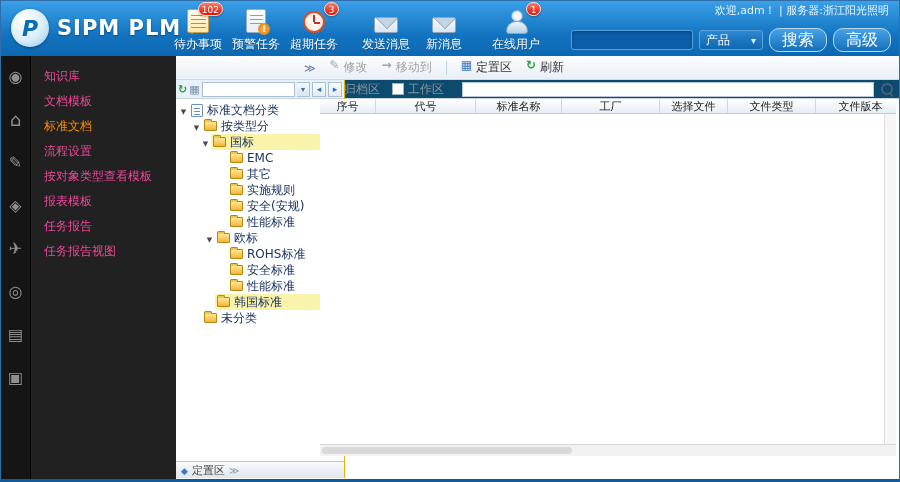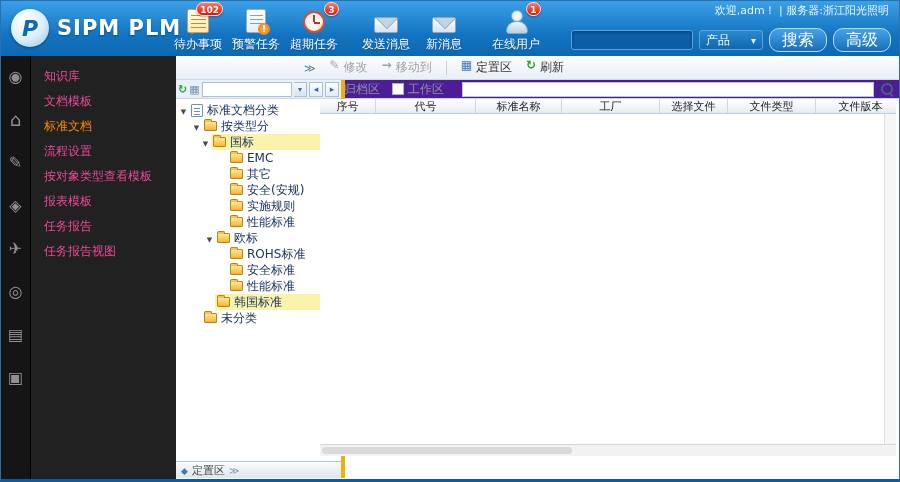--- a/index.html
+++ b/index.html
@@ -18,21 +18,21 @@
                display:flex;align-items:center;justify-content:center;
                color:#0d6ab8;font-weight:bold;font-size:22px;font-style:italic;
                box-shadow:0 1px 3px rgba(0,0,0,.35);}
   .logo-text{color:#fff;font-size:21px;font-weight:bold;letter-spacing:1px;
              text-shadow:0 1px 2px rgba(0,0,0,.35);white-space:nowrap;}
   .logo-caret::before{content:"▾";color:#fff;font-size:11px;}
 
   .topnav{position:absolute;left:168px;top:5px;display:flex;}
   .nav-item{width:58px;display:flex;flex-direction:column;align-items:center;cursor:pointer;}
   .nav-item.sp{margin-left:14px;}
-  .nav-icon-wrap{height:27px;display:flex;align-items:flex-end;justify-content:center;position:relative;font-weight:bold;}
+  .nav-icon-wrap{height:27px;display:flex;align-items:flex-end;justify-content:center;position:relative;}
   .nav-label{color:#fff;font-size:12px;margin-top:3px;white-space:nowrap;
              text-shadow:0 1px 1px rgba(0,0,0,.3);}
   .badge{position:absolute;top:-4px;right:-14px;min-width:15px;height:14px;border-radius:8px;
          background:linear-gradient(#ff7a6a,#dd1400);color:#fff;font-size:9px;line-height:12px;
          text-align:center;padding:1px 3px 0;border:1px solid #ffd9d4;box-shadow:0 1px 2px rgba(0,0,0,.3);}
 
   .ic{position:relative;display:inline-block;}
   .ic-todo{width:22px;height:24px;background:linear-gradient(#fffdf2,#ffe9a6);
            border:1px solid #c7a24c;border-radius:2px;}
   .ic-todo::before{content:"";position:absolute;left:3px;top:5px;width:15px;height:1px;background:#b98f3e;
@@ -103,21 +103,21 @@
   .tbtn.disabled{color:#a2a2a2;cursor:default;}
   .tbtn-ic{font-size:12px;line-height:12px;}
   .ti-edit::before{content:"✎";color:#9aa6b1;}
   .ti-move::before{content:"→";color:#9aa6b1;font-weight:bold;}
   .ti-zone::before{content:"▦";color:#3a78c2;}
   .ti-refresh::before{content:"↻";color:#2e9e3a;font-weight:bold;}
   .tsep{width:1px;height:14px;background:#c3cfdb;margin-left:14px;}
 
   
   .treepanel{position:absolute;left:0;top:24px;width:169px;bottom:1px;background:#fff;
-             border-right:4px solid #eab308;display:flex;flex-direction:column;}
+             border-right:1px solid #eab308;display:flex;flex-direction:column;}
   .tree-toolbar{height:19px;flex:none;background:#e8f0f8;border-bottom:1px solid #c9d6e2;
                 display:flex;align-items:center;padding:0 2px;gap:2px;}
   .tt-ic{font-size:11px;line-height:11px;cursor:pointer;}
   .tt-refresh::before{content:"↻";color:#2e9e3a;font-weight:bold;}
   .tt-grid::before{content:"▦";color:#7a93ab;}
   .tree-filter-input{flex:1;min-width:0;height:15px;border:1px solid #a9c0d4;font-size:11px;
                      padding:0 3px;outline:none;background:#fff;}
   .tt-drop{width:13px;height:15px;background:linear-gradient(#f4f8fb,#d8e4ef);border:1px solid #a9c0d4;
            border-left:none;display:flex;align-items:center;justify-content:center;cursor:pointer;}
   .tt-drop::before{content:"▾";font-size:8px;color:#3a6ea5;}
@@ -143,21 +143,21 @@
   .doc-ic::before{content:"";position:absolute;left:2px;top:3px;width:6px;height:1px;background:#6a93c0;
                   box-shadow:0 3px 0 #6a93c0,0 6px 0 #6a93c0;}
 
   .tree-bottombar{height:17px;flex:none;background:linear-gradient(#fafbfc,#dee6ee);
                   border-top:1px solid #b9c6d3;display:flex;align-items:center;gap:4px;
                   padding:0 5px;font-size:11px;color:#444;}
   .pin-ic::before{content:"◆";color:#3b78c0;font-size:9px;}
   .collapse-ic::before{content:"≫";color:#8a98a6;font-size:10px;}
 
   
-  .filterbar{position:absolute;left:144px;top:24px;right:0;height:19px;background:#4c1d95;
+  .filterbar{position:absolute;left:144px;top:24px;right:0;height:19px;background:#0c4a6e;
              border-bottom:1px solid #c9d6e2;display:flex;align-items:center;
              font-size:12px;color:#8b949c;padding-left:8px;gap:4px;}
   .cb{width:12px;height:12px;border:1px solid #9fb2c4;background:#fff;display:inline-block;
       position:relative;flex:none;cursor:pointer;}
   .cb.checked{background:#e6e6e6;border-color:#9aa5af;}
   .cb.checked::before{content:"✓";position:absolute;left:1px;top:-2px;font-size:10px;color:#8a969f;}
   .cb-label{margin-right:8px;white-space:nowrap;}
   .filter-input{flex:1;height:15px;border:1px solid #b6c8d8;background:#fff;font-size:11px;
                 padding:0 4px;outline:none;margin:0 2px 0 6px;}
   .mag{position:relative;width:15px;height:15px;flex:none;margin-right:4px;cursor:pointer;}
@@ -345,28 +345,28 @@
           <span class="exp"></span>
           <span class="node">
               <span class="folder"></span>
             <span class="tlabel">其它</span>
             </span>
         </div>
         <div class="tree-row" style="padding-left:41px">
           <span class="exp"></span>
           <span class="node">
               <span class="folder"></span>
+            <span class="tlabel">实施规则</span>
+            </span>
+        </div>
+        <div class="tree-row" style="padding-left:41px">
+          <span class="exp"></span>
+          <span class="node">
+              <span class="folder"></span>
             <span class="tlabel">安全(安规)</span>
-            </span>
-        </div>
-        <div class="tree-row" style="padding-left:41px">
-          <span class="exp"></span>
-          <span class="node">
-              <span class="folder"></span>
-            <span class="tlabel">实施规则</span>
             </span>
         </div>
         <div class="tree-row" style="padding-left:41px">
           <span class="exp"></span>
           <span class="node">
               <span class="folder"></span>
             <span class="tlabel">性能标准</span>
             </span>
         </div>
         <div class="tree-row" style="padding-left:28px">

